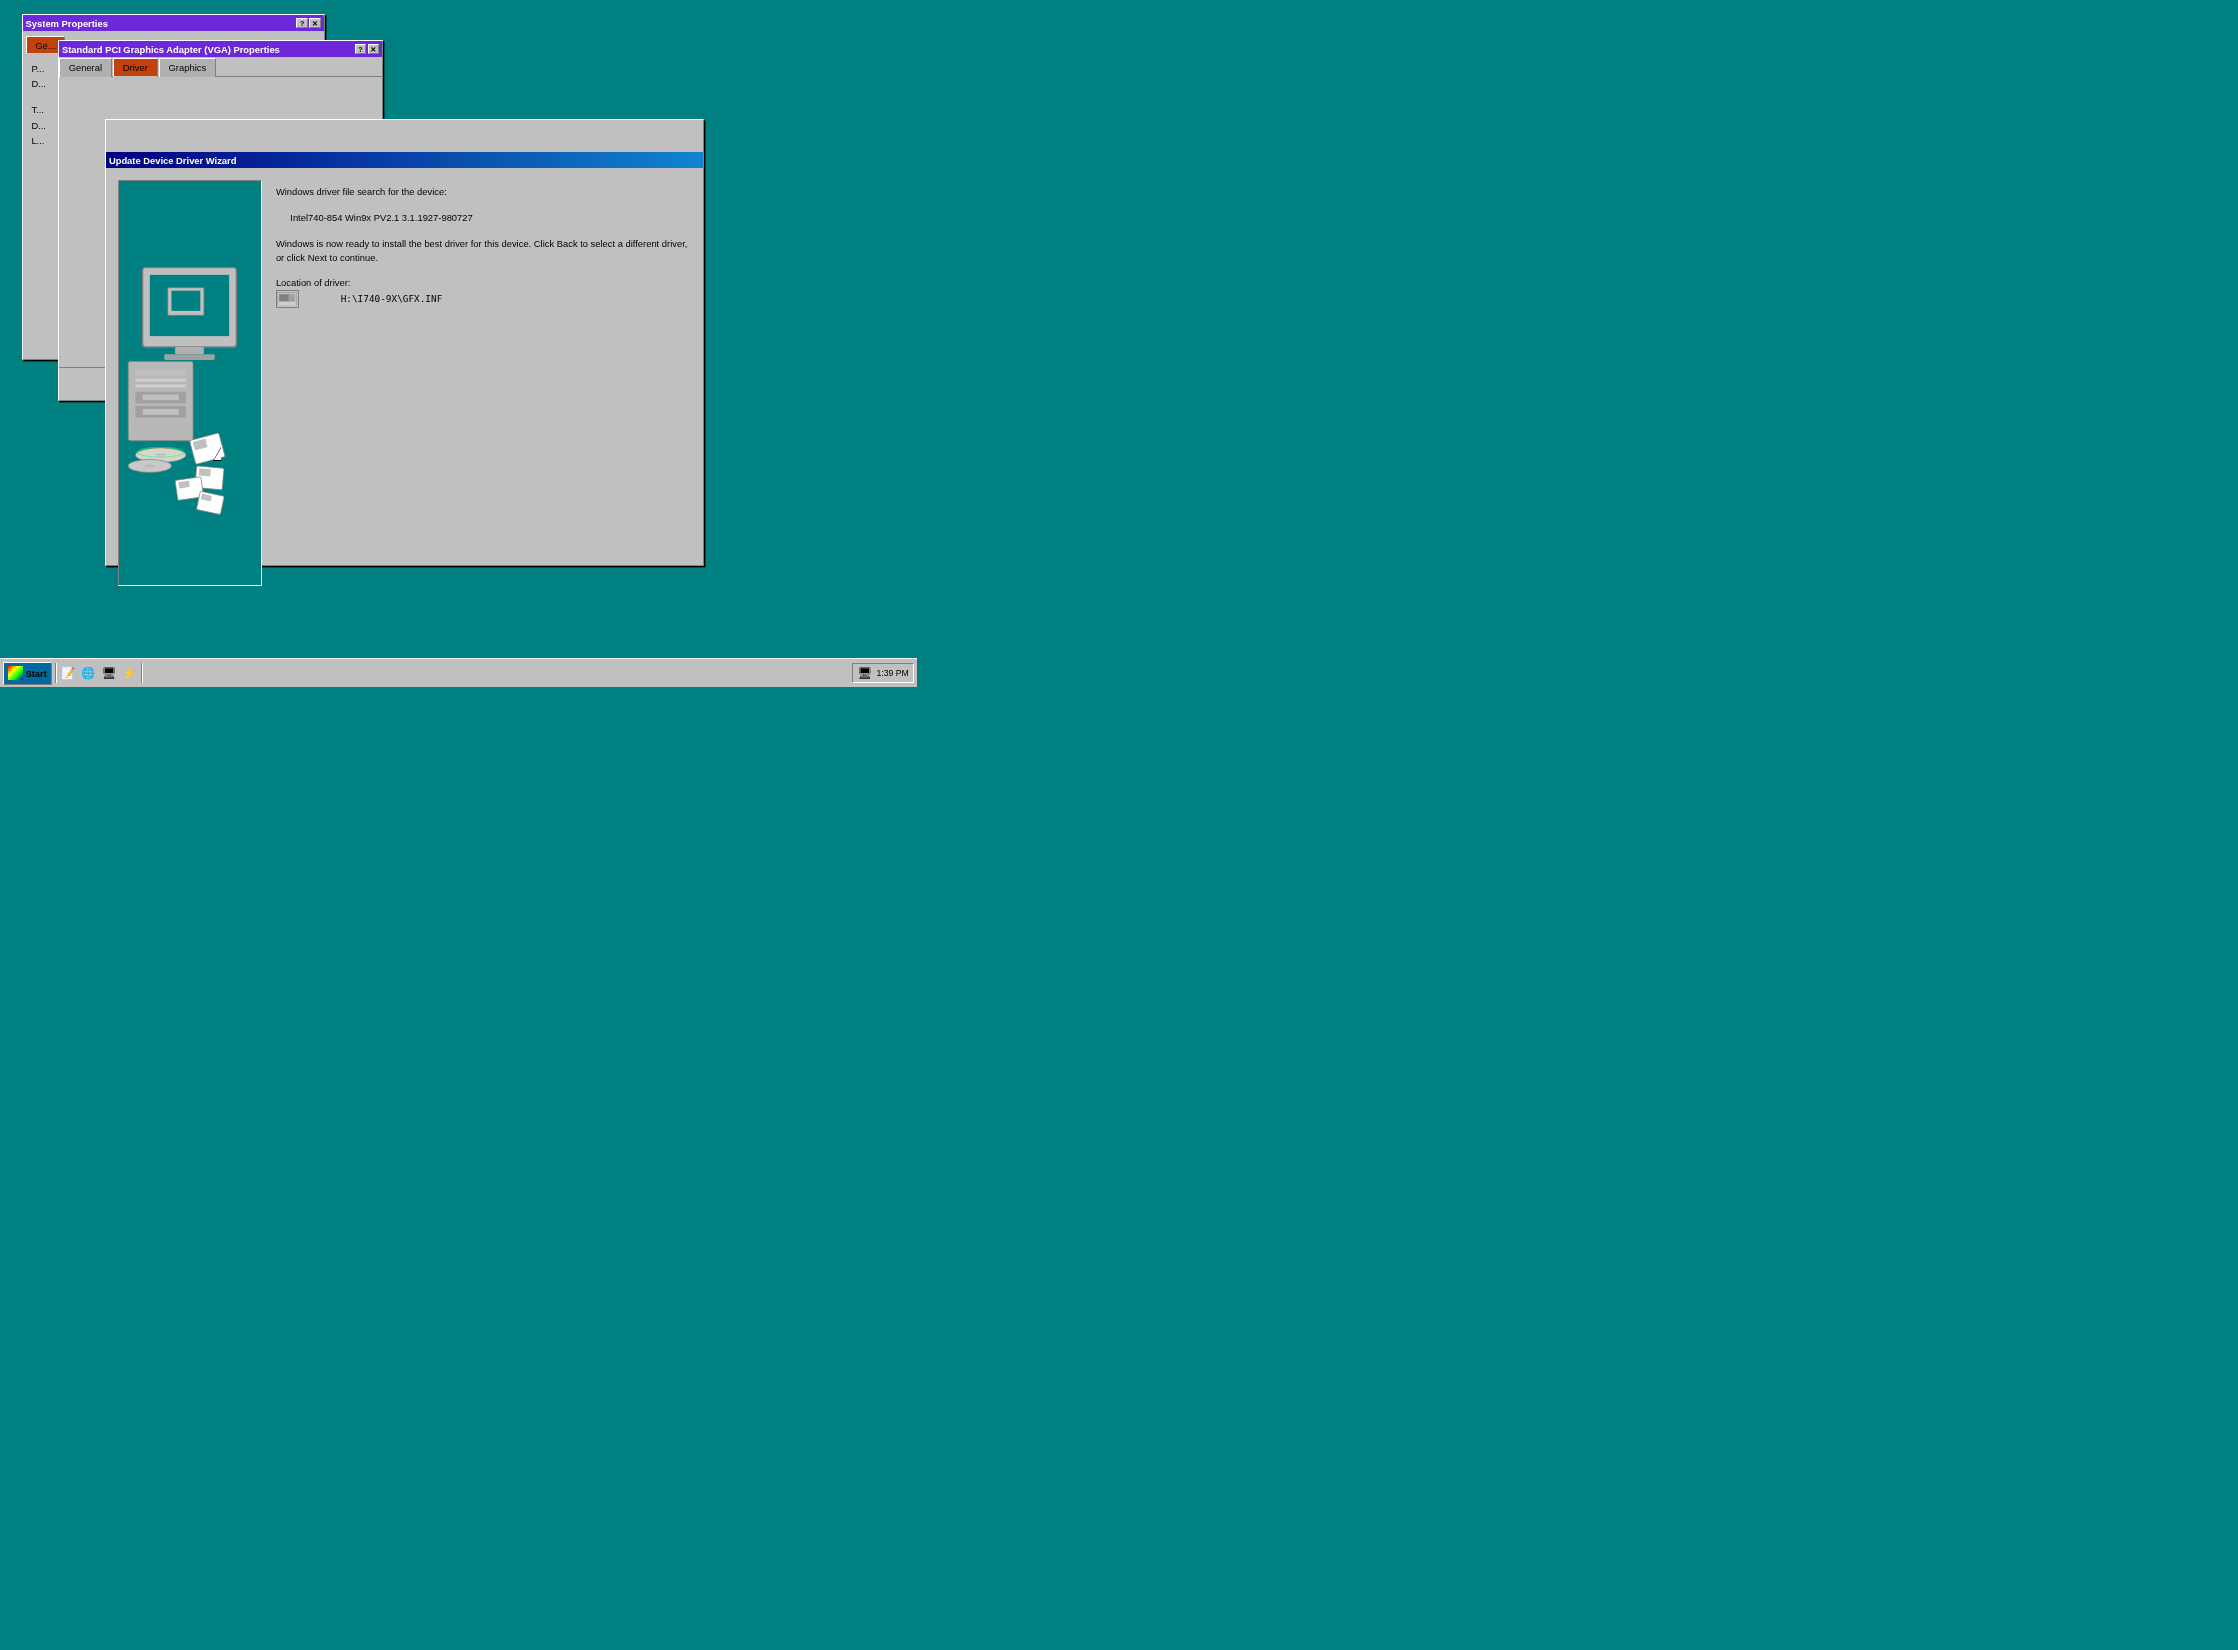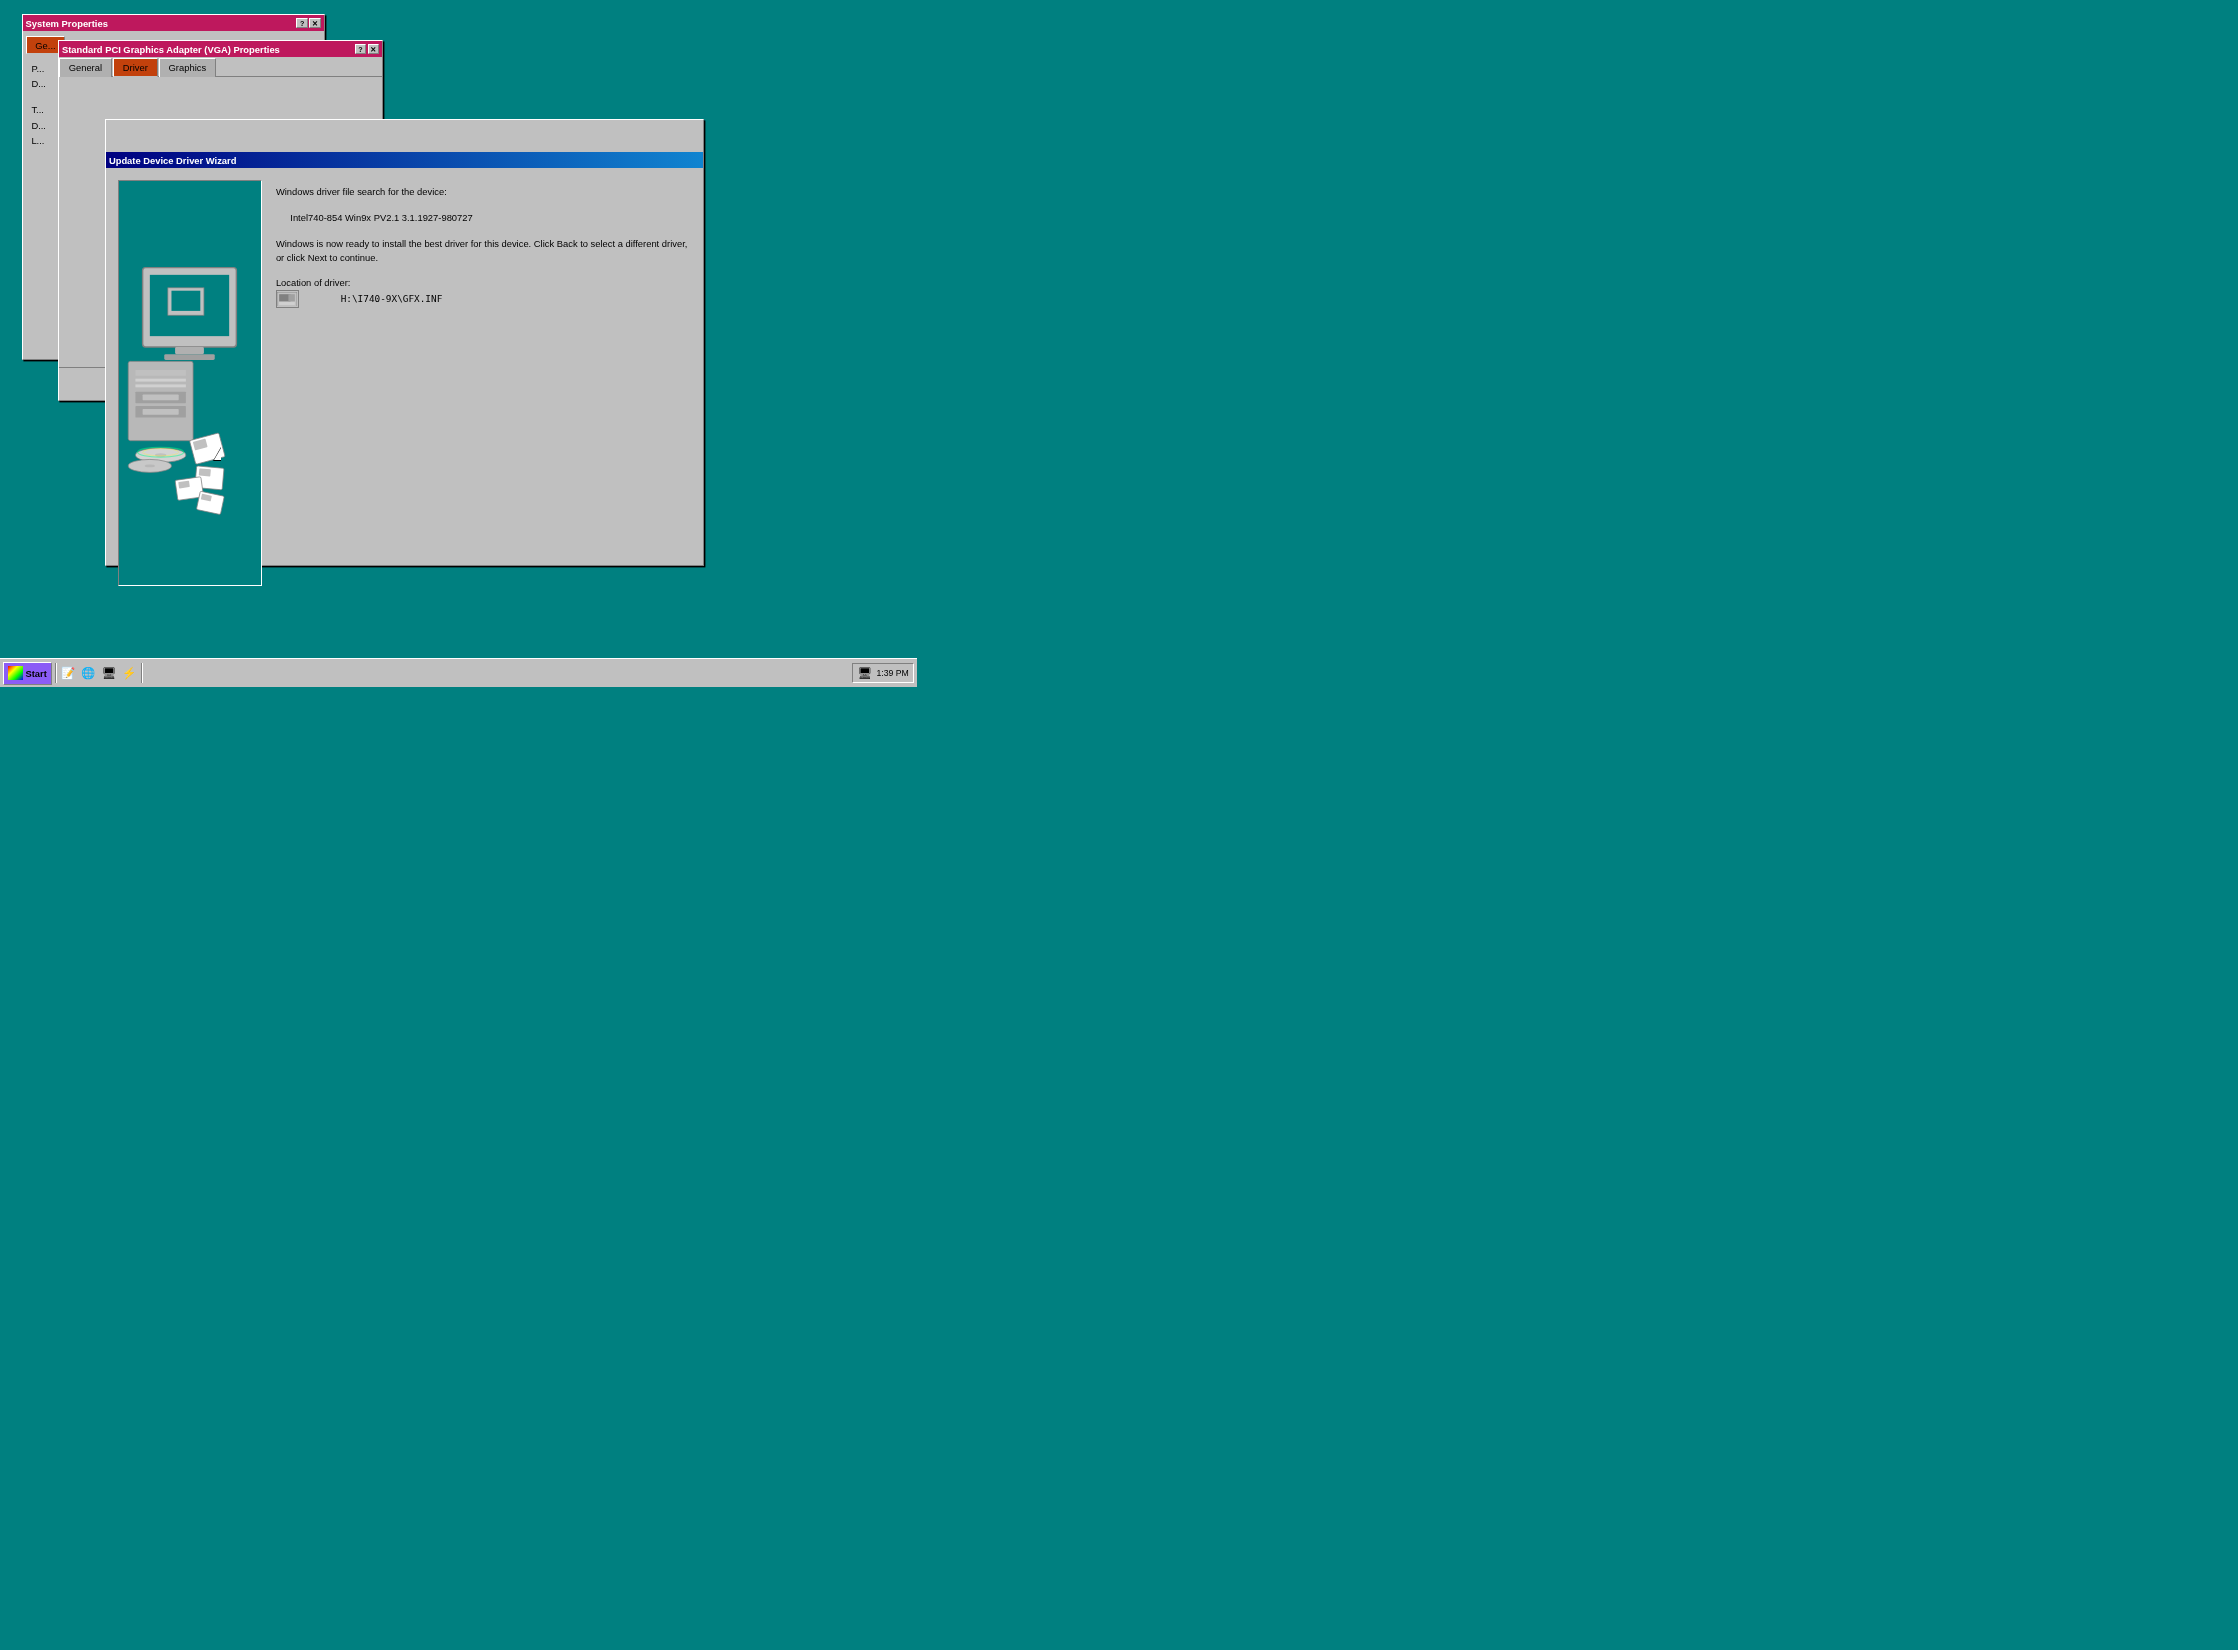--- a/index.html
+++ b/index.html
@@ -23,21 +23,21 @@
       background: #c0c0c0;
       border-top: 1.4px solid #ffffff;
       display: flex;
       align-items: center;
       padding: 1.4px 2.9px;
       z-index: 1000;
     }
     .start-button {
       display: flex;
       align-items: center;
-      background: #8b5cf6;
+      background: #0369a1;
       border: 1.4px solid;
       border-color: #ffffff #808080 #808080 #ffffff;
       padding: 1.4px 4.3px;
       font-weight: bold;
       font-size: 9.4px;
       cursor: pointer;
       height: 23px;
     }
     .start-icon {
       width: 14.4px;
@@ -99,21 +99,21 @@
       font-weight: bold;
       font-size: 9.4px;
       color: #ffffff;
       height: 16px;
     }
     .title-bar.active {
       background: linear-gradient(to right, #000080, #1084d0);
       margin-top: 32px;
     }
     .title-bar.inactive {
-      background: #be185d;
+      background: #6d28d9;
       gap: 22px;
     }
     .title-bar-buttons {
       display: flex;
       gap: 1.4px;
     }
     .title-bar-btn {
       width: 11.5px;
       height: 10px;
       background: #c0c0c0;

